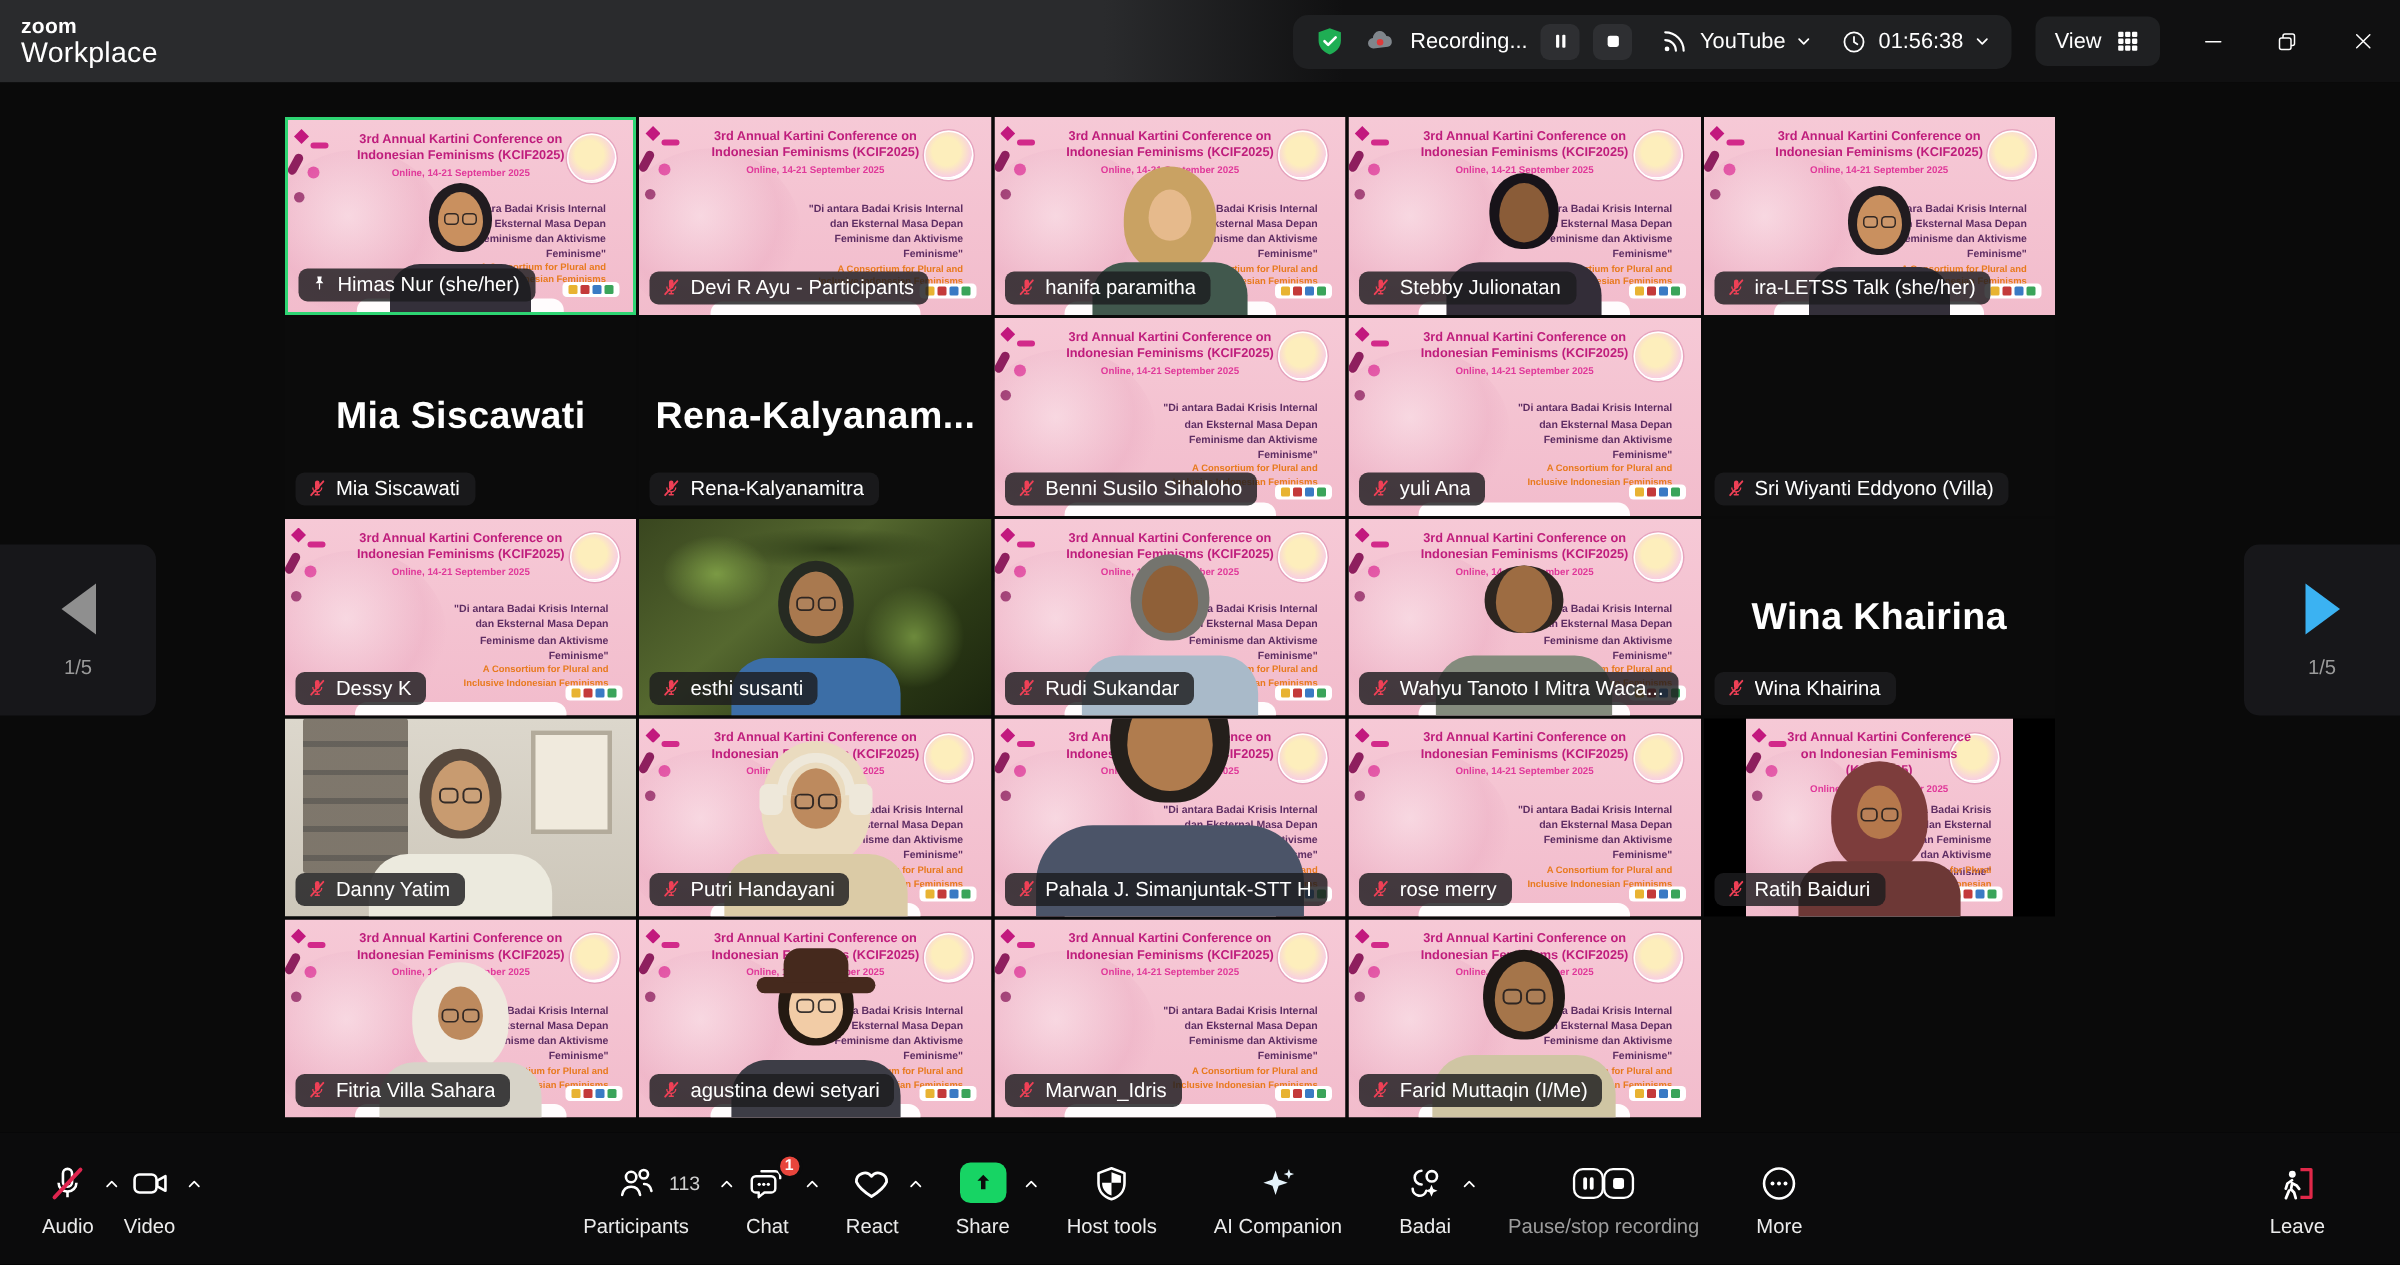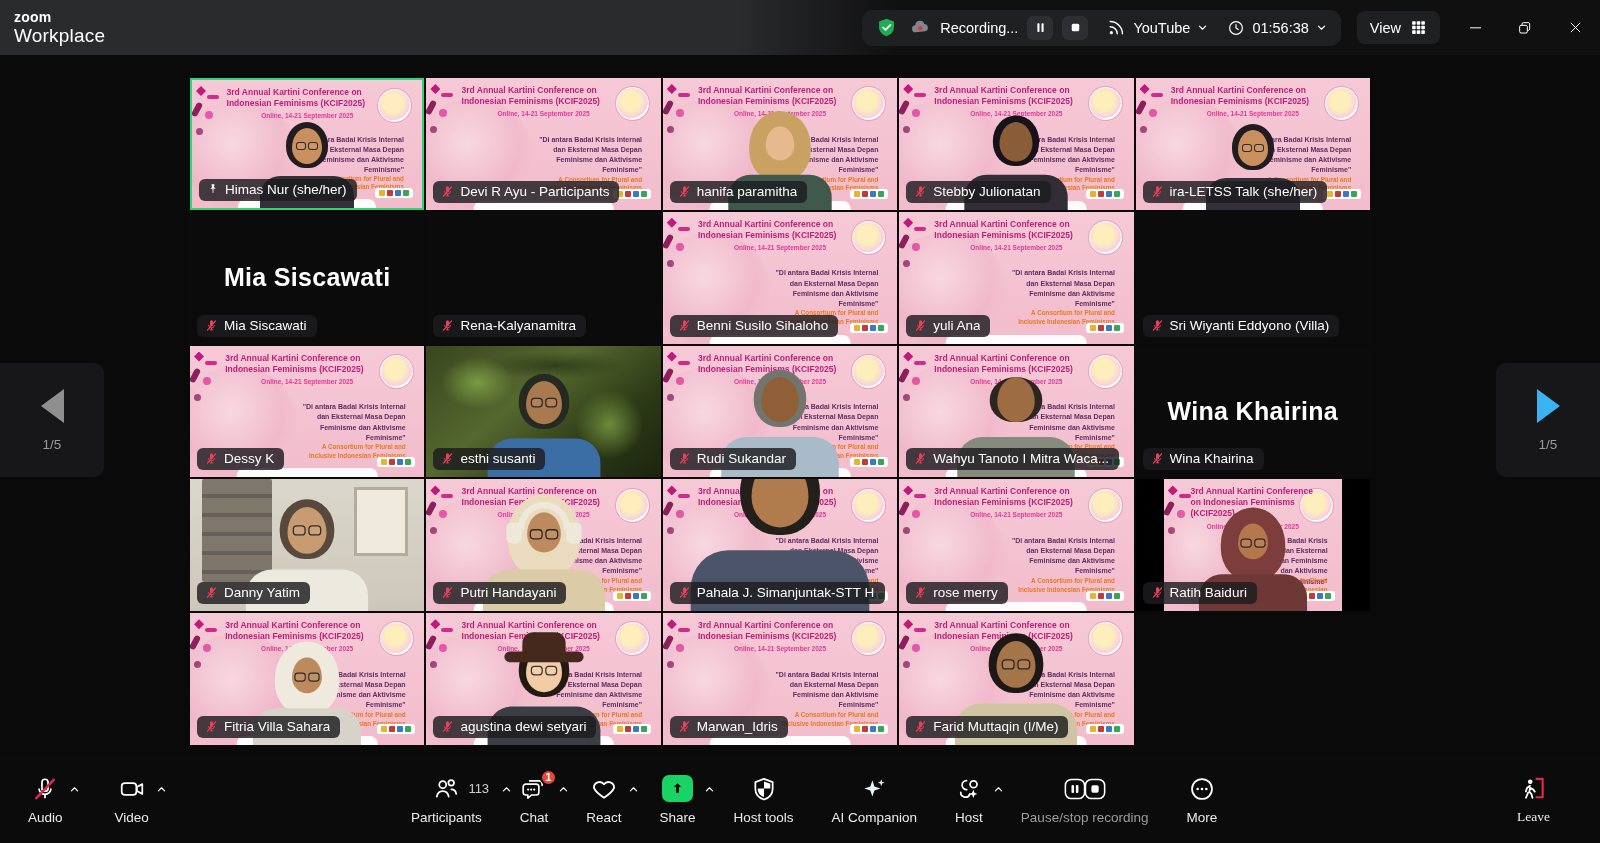--- a/index.html
+++ b/index.html
@@ -49,21 +49,21 @@
   .slide{position:absolute;inset:0;background:linear-gradient(180deg,#f6c9d6 0%,#f2bccc 100%);overflow:hidden;}
   .sl-portrait{position:absolute;left:-6%;top:16%;width:52%;height:86%;border-radius:50%;
     background:radial-gradient(ellipse at 45% 40%,rgba(255,255,255,.35),rgba(224,150,180,.18) 55%,rgba(255,255,255,0) 72%);}
   .sl-deco{position:absolute;inset:0;}
   .sl-deco span{position:absolute;display:block;}
   .sl-deco .d1{left:4px;top:6px;width:10px;height:10px;background:#c2187e;clip-path:polygon(50% 0,100% 50%,50% 100%,0 50%);}
   .sl-deco .d2{left:2px;top:22px;width:6px;height:15px;background:#8e1f5e;border-radius:3px;transform:rotate(28deg);}
   .sl-deco .d3{left:13px;top:31px;width:8px;height:8px;background:#e03a9a;border-radius:50%;}
   .sl-deco .d4{left:4px;top:48px;width:7px;height:7px;background:#8e1f5e;border-radius:50%;}
   .sl-deco .d5{left:15px;top:15px;width:12px;height:4px;background:#d22a8a;border-radius:2px;}
-  .sl-title{position:relative;margin:7px auto 0;width:70%;color:#bf1d7c;
+  .sl-title{position:relative;margin:7px auto 0;width:70%;text-align:center;color:#bf1d7c;
     font-weight:700;font-size:8.5px;line-height:1.3;z-index:1;}
   .sl-date{margin:3px auto 0;width:70%;text-align:center;color:#e0399a;font-weight:700;font-size:6.5px;z-index:1;position:relative;}
   .sl-logo{position:absolute;right:5%;top:7%;width:33px;height:33px;border-radius:50%;
     background:radial-gradient(circle at 45% 42%,#fdeebc 0 38%,#f8cfe0 68%,#ffffff 70%);
     border:1.5px solid #fff;box-shadow:0 0 0 1px rgba(200,100,150,.35);}
   .sl-quote{position:absolute;right:8%;top:43%;width:46%;text-align:right;color:#5e2d63;
     font-weight:700;font-size:7px;line-height:1.45;}
   .sl-consortium{position:absolute;right:8%;top:74%;width:44%;text-align:right;color:#e87a1e;
     font-weight:700;font-size:6.3px;line-height:1.4;}
   .sl-pill{position:absolute;left:50%;bottom:-7px;transform:translateX(-50%);width:60%;height:16px;
@@ -98,24 +98,24 @@
   .pager-left{left:0;border-radius:0 10px 10px 0;}
   .pager-right{right:0;border-radius:10px 0 0 10px;}
   .arrow{width:0;height:0;border-style:solid;}
   .arrow-left{border-width:17px 23px 17px 0;border-color:transparent #8f8f8f transparent transparent;}
   .arrow-right{border-width:17px 0 17px 23px;border-color:transparent transparent transparent #3bb2f2;}
   .pager-label{color:#9a9a9a;font-size:13.5px;}
 
   
   .toolbar{height:88px;background:#0b0b0c;display:flex;align-items:center;padding:0 14px;}
   .tb-group{display:flex;align-items:flex-start;}
-  .tb-left{gap:52px;padding-left:14px;}
+  .tb-left{gap:20px;padding-left:14px;}
   .tb-center{gap:38px;margin-left:16px;}
   .sp1{flex:1.15;} .sp2{flex:1.4;}
-  .tb-right{padding-right:36px;font-family:Liberation Serif, serif;}
+  .tb-right{padding-right:36px;}
   .tb-item{display:flex;flex-direction:column;align-items:center;cursor:pointer;}
   .tb-top{position:relative;height:30px;display:flex;align-items:center;justify-content:center;}
   .tb-icon{position:relative;display:flex;align-items:center;justify-content:center;}
   .tb-count{position:absolute;left:calc(100% + 9px);top:7px;font-size:13px;color:#cfcfcf;}
   .tb-chevron{position:absolute;top:10px;display:flex;cursor:pointer;}
   .tb-badge{position:absolute;top:-7px;right:-10px;min-width:17px;height:17px;border-radius:9px;
     background:#e8453c;border:2px solid #0b0b0c;color:#fff;font-size:10.5px;font-weight:700;
     display:flex;align-items:center;justify-content:center;padding:0 3px;}
   .tb-label{font-size:13.5px;color:#ececec;margin-top:6px;white-space:nowrap;}
   .tb-item.dimmed .tb-label{color:#9d9d9d;}
@@ -429,20 +429,21 @@
               <rect x="9.2" y="2.5" width="5.6" height="11" rx="2.8" fill="#ef4056"></rect>
               <path d="M6.5 11a5.5 5.5 0 0 0 11 0" fill="none" stroke="#ef4056" stroke-width="1.7"></path>
               <path d="M12 16.5V20M9.5 20h5" stroke="#ef4056" stroke-width="1.7" stroke-linecap="round"></path>
               <path d="M4.5 20.5L19.5 3.5" stroke="#ef4056" stroke-width="2.3" stroke-linecap="round"></path>
             </svg>
           </div>
           <span class="tile-name">Mia Siscawati</span>
         </div>
       </div>
       <div class="tile v-black">
+        <div class="bigname">Rena-Kalyanam...</div>
         <div class="tile-label">
           <div style="display: flex;">
             <svg viewBox="0 0 24 24" width="13" height="13">
               <rect x="9.2" y="2.5" width="5.6" height="11" rx="2.8" fill="#ef4056"></rect>
               <path d="M6.5 11a5.5 5.5 0 0 0 11 0" fill="none" stroke="#ef4056" stroke-width="1.7"></path>
               <path d="M12 16.5V20M9.5 20h5" stroke="#ef4056" stroke-width="1.7" stroke-linecap="round"></path>
               <path d="M4.5 20.5L19.5 3.5" stroke="#ef4056" stroke-width="2.3" stroke-linecap="round"></path>
             </svg>
           </div>
           <span class="tile-name">Rena-Kalyanamitra</span>
@@ -1198,21 +1199,21 @@
               <path d="M4.4 15.2a4.3 4.3 0 0 0 8.4 1.3" fill="none" stroke="#fff" stroke-width="1.6" stroke-linecap="round"></path>
               <path d="M16 12.8l1.1 2.6 2.6 1.1-2.6 1.1-1.1 2.6-1.1-2.6-2.6-1.1 2.6-1.1z" fill="#fff"></path>
             </svg>
           </div>
           <div class="tb-chevron" style="left: calc(100% + 11px);">
             <svg viewBox="0 0 16 16" width="11" height="11">
               <path d="M3.5 10l4.5-4.5L12.5 10" fill="none" stroke="#fff" stroke-width="1.7" stroke-linecap="round" stroke-linejoin="round"></path>
             </svg>
           </div>
         </div>
-        <div class="tb-label">Host</div>
+        <div class="tb-label">Badai</div>
       </div>
       <div class="tb-item dimmed">
         <div class="tb-top">
           <div class="tb-icon">
             <svg viewBox="0 0 46 24" width="42" height="24">
               <rect x="1.5" y="1.5" width="21" height="21" rx="6.5" fill="none" stroke="#fff" stroke-width="1.7"></rect>
               <rect x="8.2" y="7.5" width="2.8" height="9" rx="1.2" fill="#fff"></rect>
               <rect x="13" y="7.5" width="2.8" height="9" rx="1.2" fill="#fff"></rect>
               <rect x="23.5" y="1.5" width="21" height="21" rx="6.5" fill="none" stroke="#fff" stroke-width="1.7"></rect>
               <rect x="30" y="8" width="8" height="8" rx="1.8" fill="#fff"></rect>

